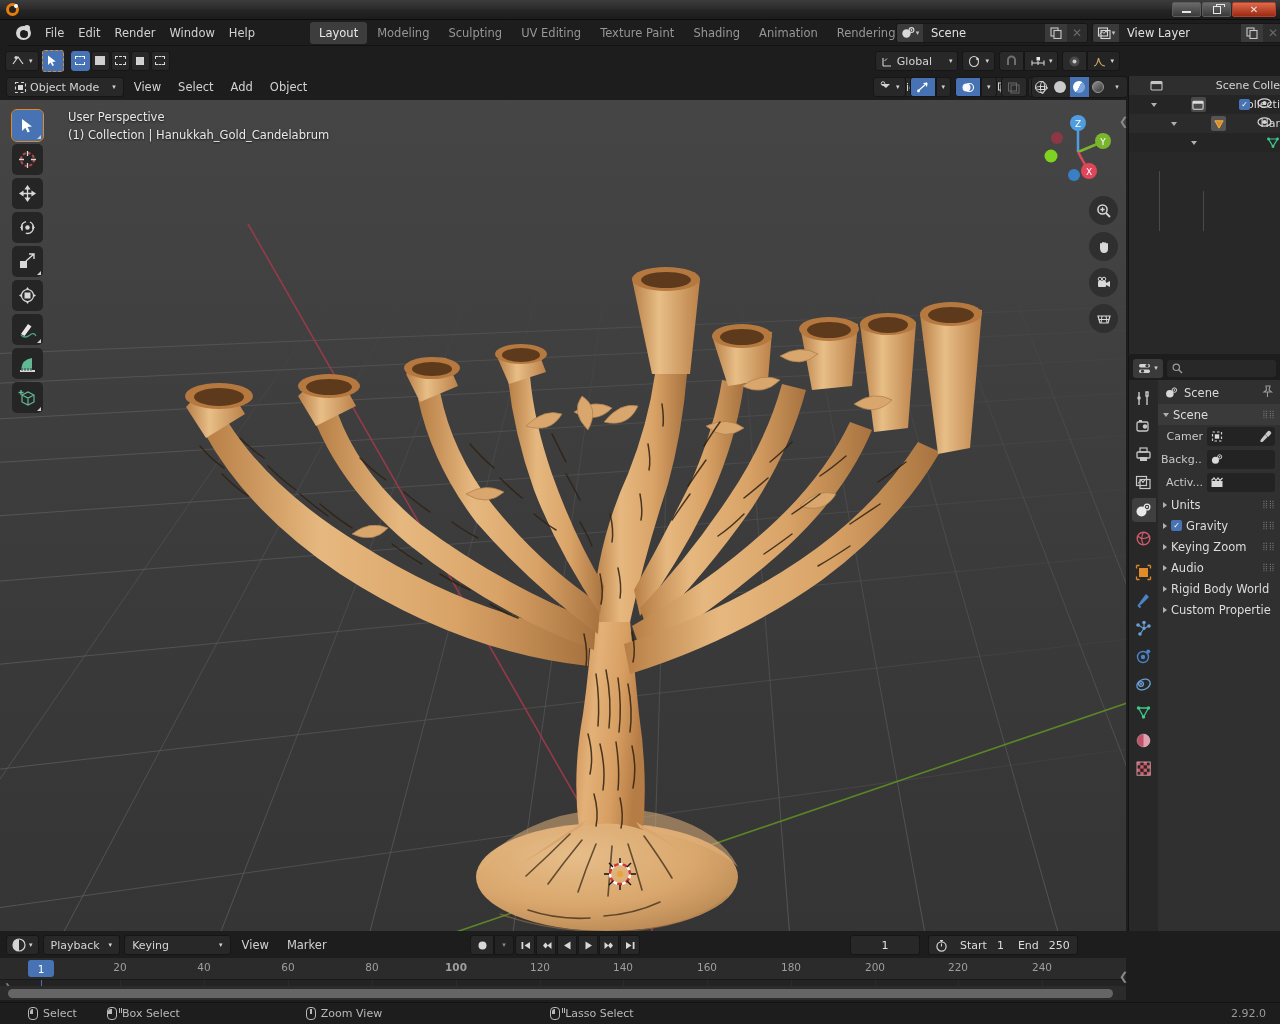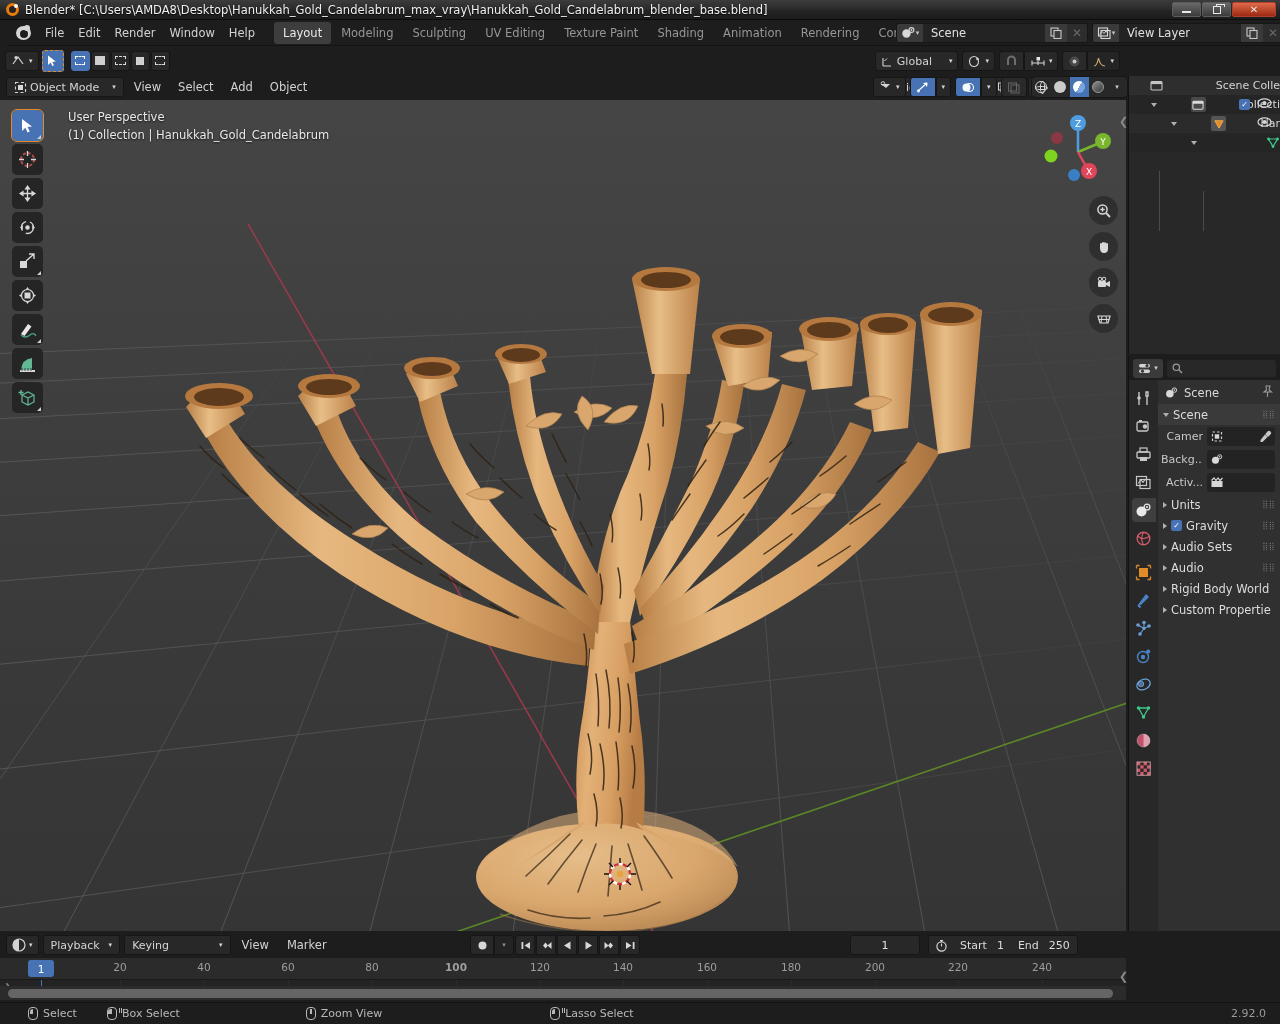--- a/index.html
+++ b/index.html
@@ -70,21 +70,21 @@
   .blender-logo .r3 { position:absolute; left:10px; top:2px; width:6px; height:6px; border-radius:50%;
      background:#d6d6d6; }
   .menu-item {
     padding: 3px 7px; font-size: 11.5px; color: #d2d2d2; white-space:nowrap; border-radius: 3px;
   }
   .ws-tabs { display:flex; margin-left: 12px; align-items:center; height:100%; }
   .ws-tab {
     padding: 4px 9px; font-size: 11.5px; color: #969696; white-space:nowrap;
     border-radius: 3px; margin-right: 1px;
   }
-  .ws-tab.active { background:#3d3d3d; color:#e8e8e8; }
+  .ws-tab.active { background:#3d3d3d; color:#e8e8e8;margin-left:36px; }
   .topbar-right { position:absolute; right:4px; top:3px; display:flex; align-items:center; gap:4px; }
   .id-block {
     display:flex; align-items:center; height:20px; border-radius:3px; overflow:hidden;
     background:#282828; border: 1px solid #161616;
   }
   .id-icon-btn {
     width:26px; height:20px; background:#3a3a3a; display:flex;align-items:center;justify-content:center;
     gap:1px; color:#d0d0d0; font-size:9px;
   }
   .id-name {
@@ -229,21 +229,20 @@
 <body>
 
 <div id="app">
 
   <div class="titlebar">
     <div class="tb-icon">
       <div class="bl-ring"></div>
         <div class="bl-inner"></div>
         <div class="bl-dot"></div>
     </div>
-    <div class="tb-title">Blender* [C:\Users\AMDA8\Desktop\Hanukkah_Gold_Candelabrum_max_vray\Hanukkah_Gold_Candelabrum_blender_base.blend]</div>
     <div class="tb-btns">
       <div class="tb-btn">
           <div class="min-bar"></div>
         </div>
       <div class="tb-btn">
           <div class="rest-sq"></div>
         </div>
       <div class="tb-btn close">✕</div>
     </div>
   </div>
@@ -1069,21 +1068,21 @@
           <span class="dots">⣿⣿</span>
         </div>
         <div class="pm-sect">
           <span class="tri"></span>
           <span class="pm-chk">✓</span>
           <span>Gravity</span>
           <span class="dots">⣿⣿</span>
         </div>
         <div class="pm-sect">
           <span class="tri"></span>
-          <span>Audio Sets</span>
+          <span>Keying Zoom</span>
           <span class="dots">⣿⣿</span>
         </div>
         <div class="pm-sect">
           <span class="tri"></span>
           <span>Audio</span>
           <span class="dots">⣿⣿</span>
         </div>
         <div class="pm-sect">
           <span class="tri"></span>
           <span style="white-space:nowrap;overflow:hidden;">Rigid Body World</span>

